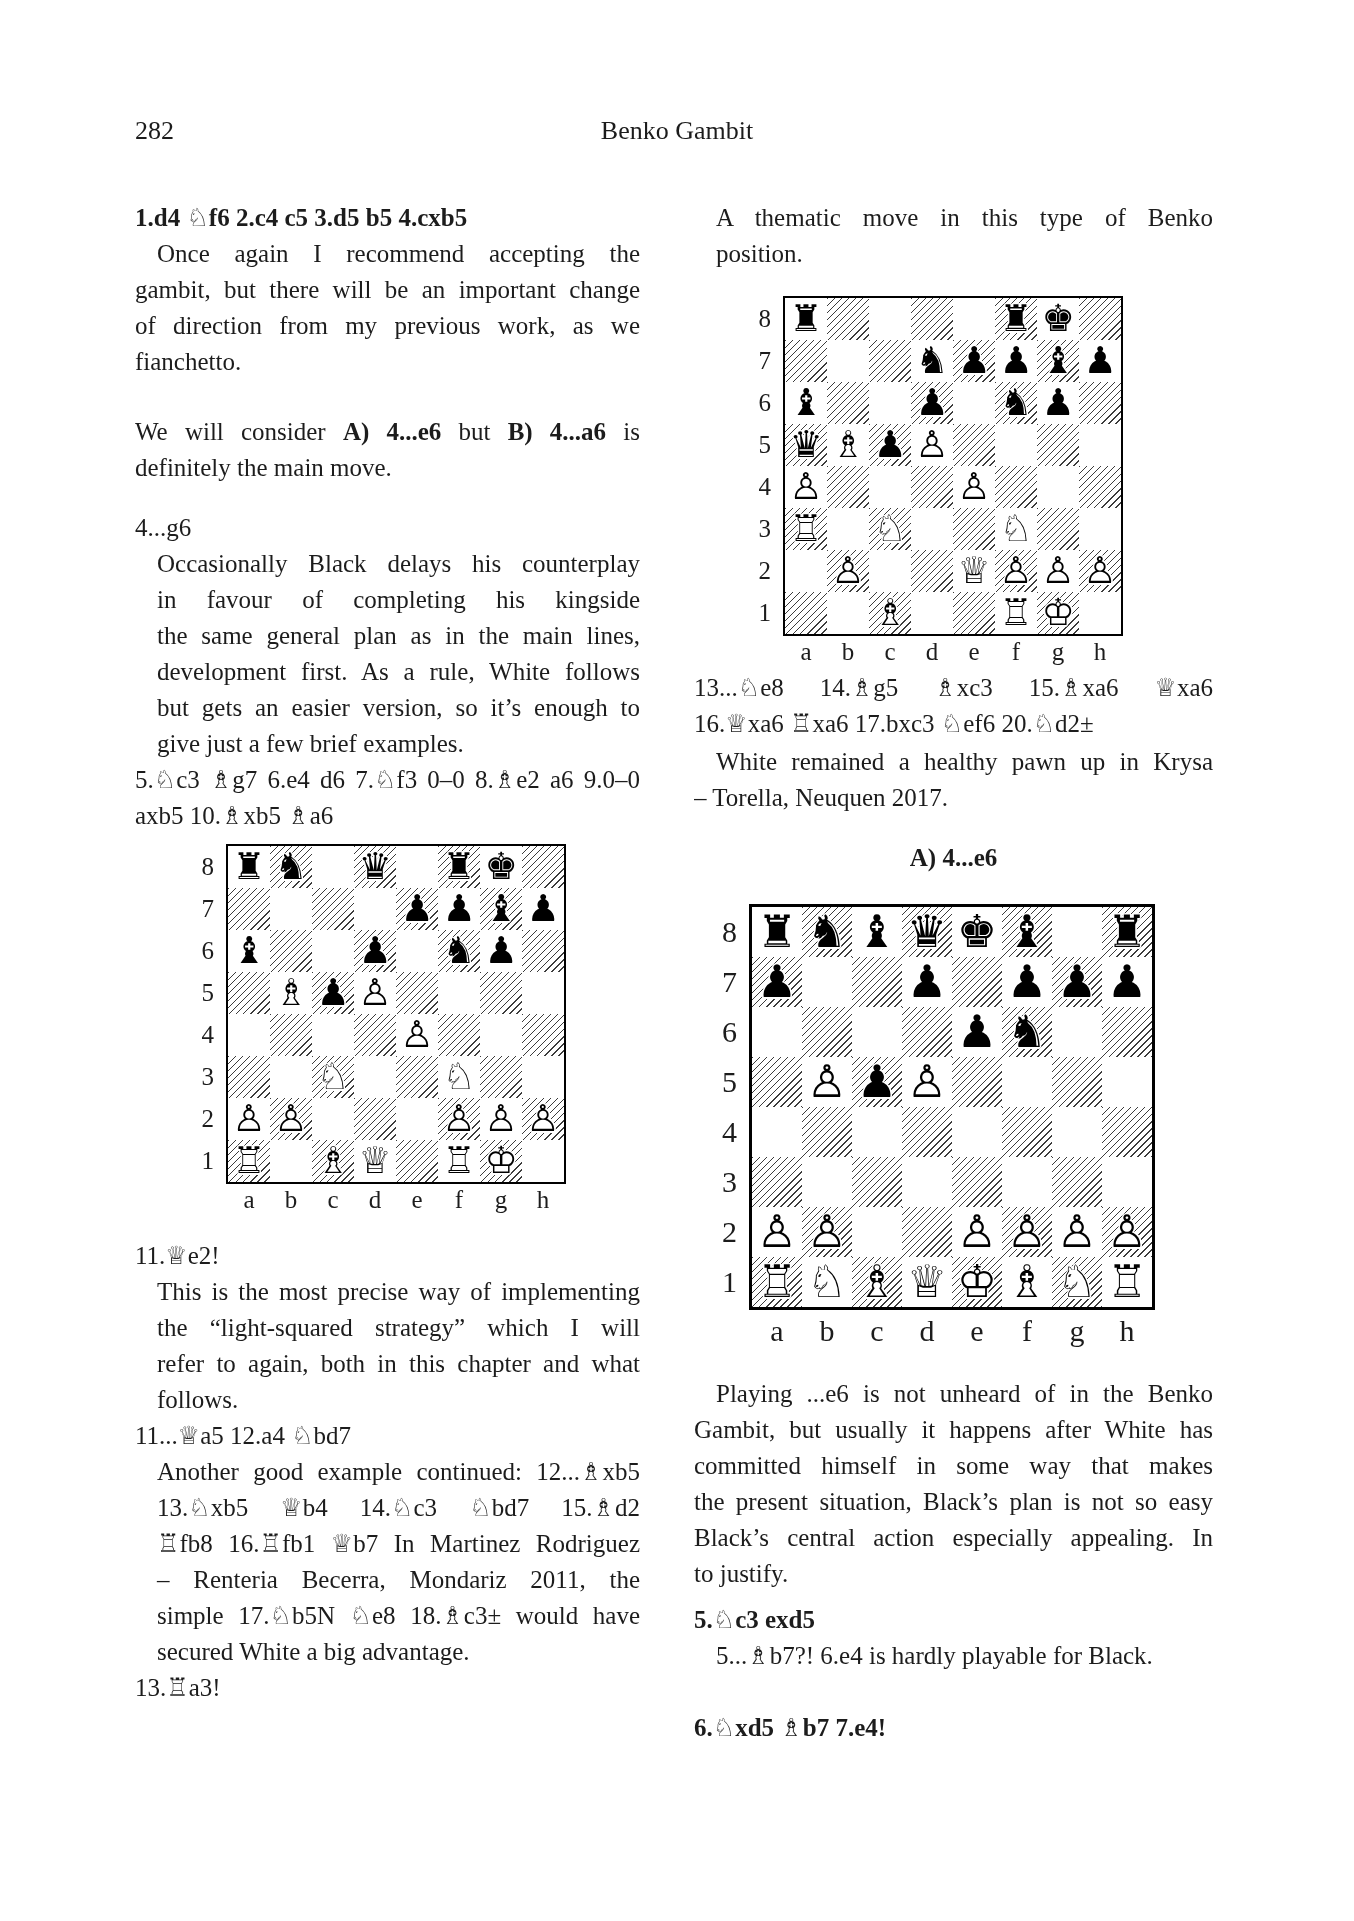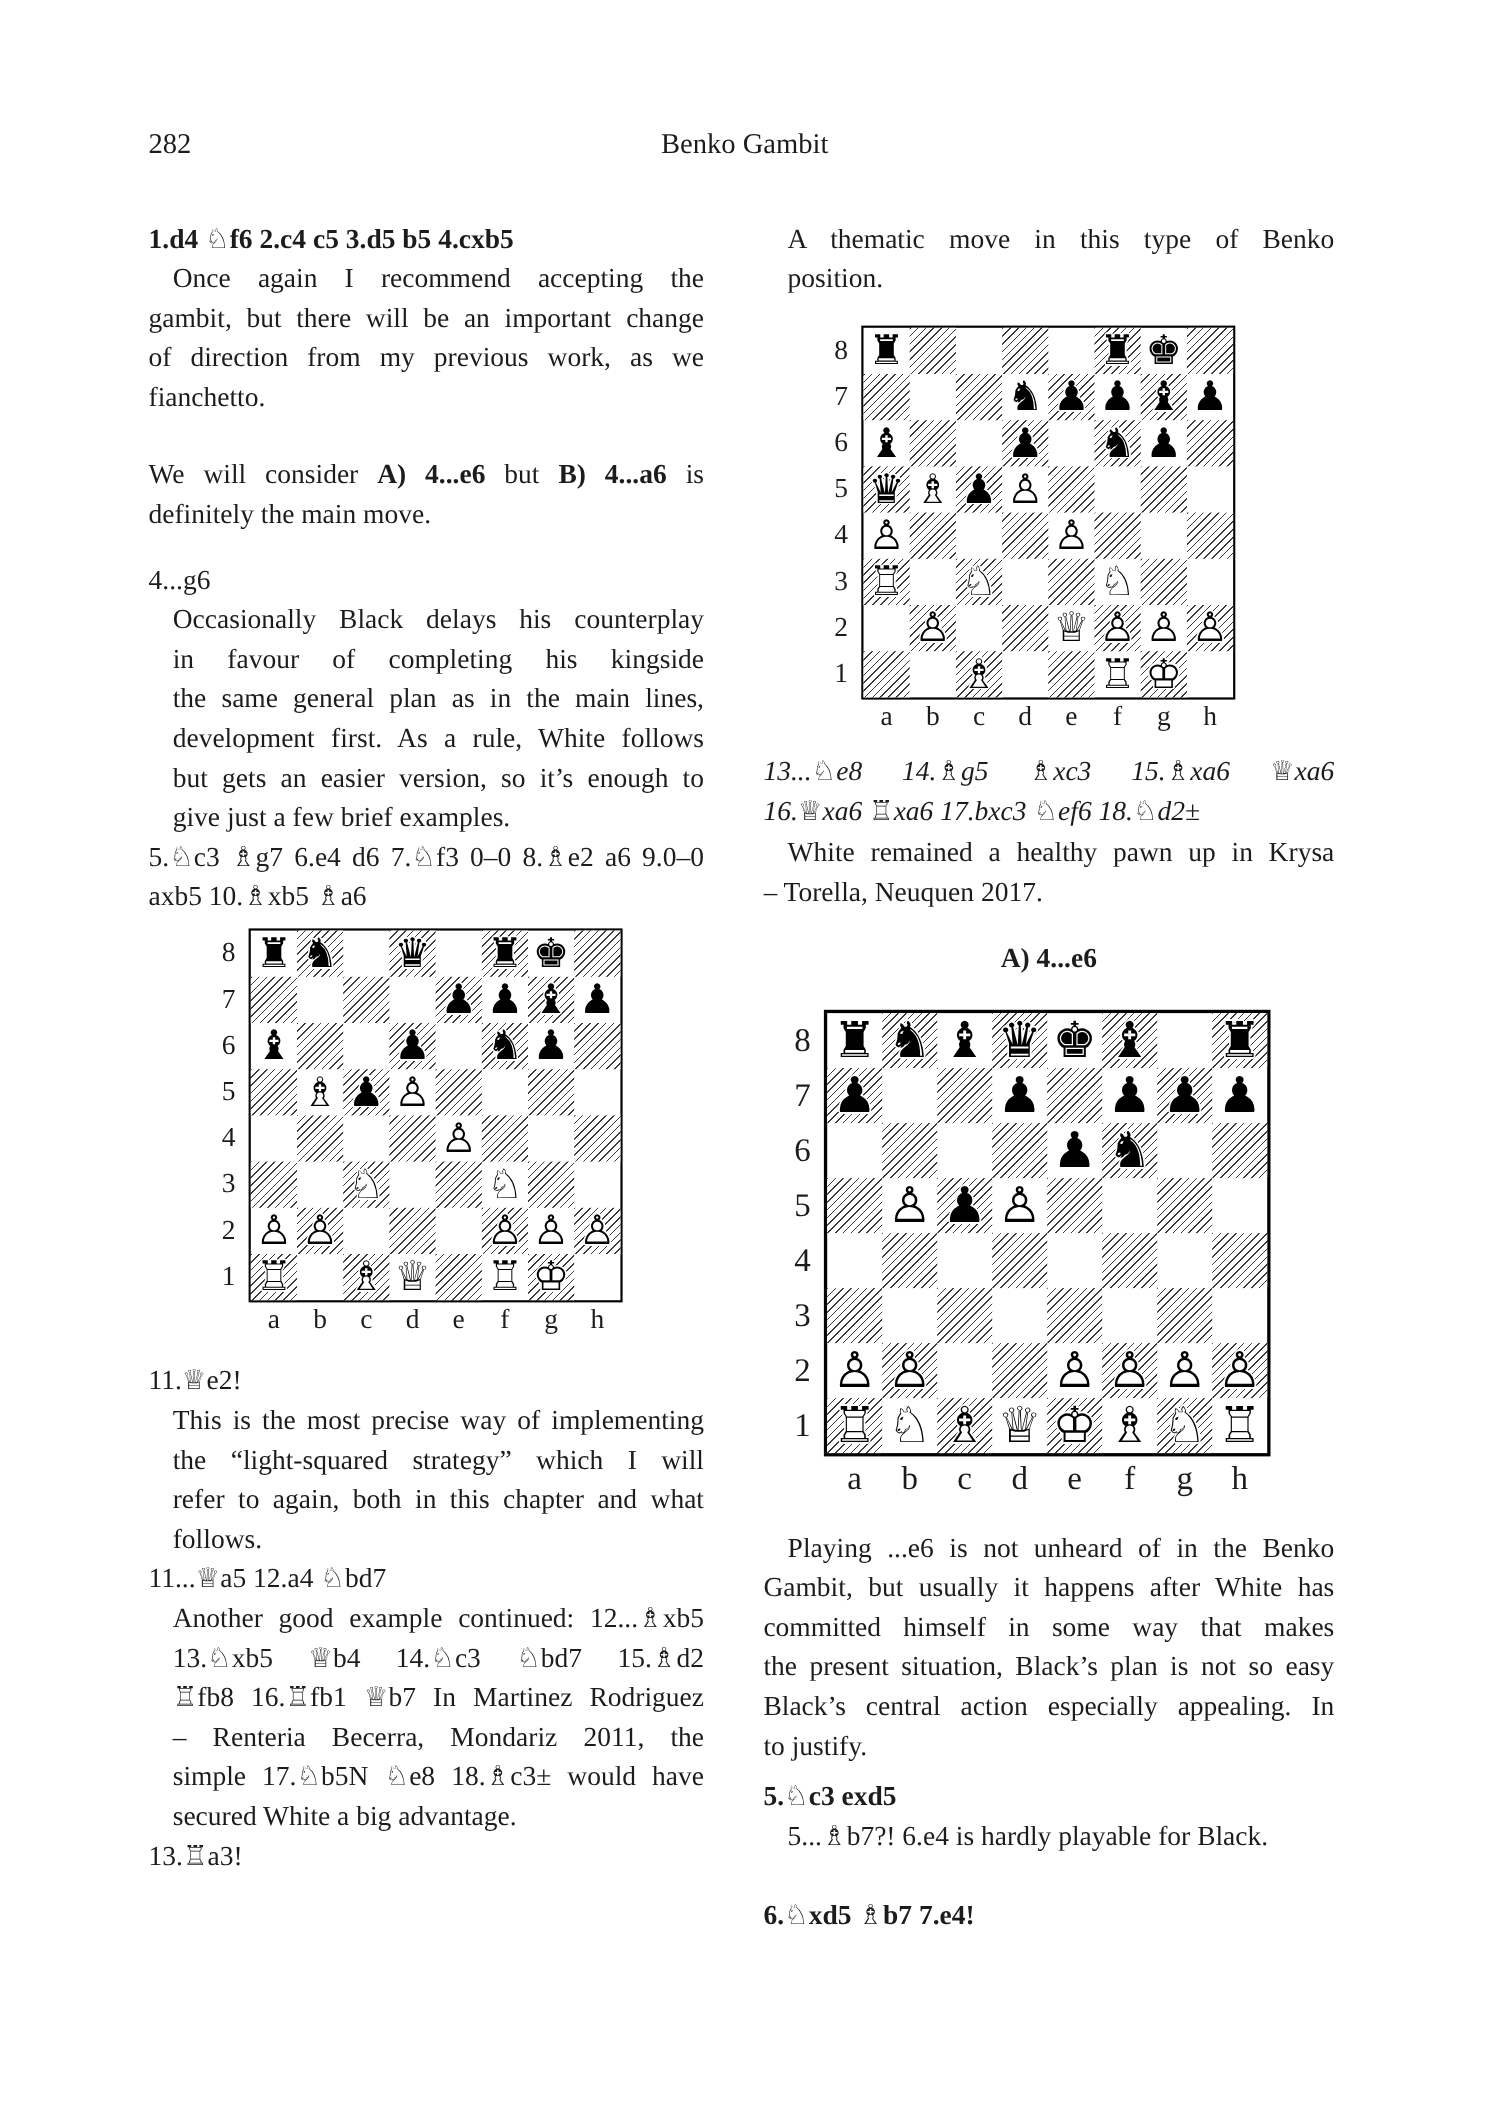--- a/index.html
+++ b/index.html
@@ -377,23 +377,23 @@
         <div class="rlab" style="left: 0px; width: 22px; top: 296px; height: 42px; line-height: 42px;">1</div>
         <div class="flab" style="left: 36px; width: 42px; top: 342px; line-height: 28px;">a</div>
         <div class="flab" style="left: 78px; width: 42px; top: 342px; line-height: 28px;">b</div>
         <div class="flab" style="left: 120px; width: 42px; top: 342px; line-height: 28px;">c</div>
         <div class="flab" style="left: 162px; width: 42px; top: 342px; line-height: 28px;">d</div>
         <div class="flab" style="left: 204px; width: 42px; top: 342px; line-height: 28px;">e</div>
         <div class="flab" style="left: 246px; width: 42px; top: 342px; line-height: 28px;">f</div>
         <div class="flab" style="left: 288px; width: 42px; top: 342px; line-height: 28px;">g</div>
         <div class="flab" style="left: 330px; width: 42px; top: 342px; line-height: 28px;">h</div>
       </div>
-      <div class="blk moves" style="margin-top: 14px; font-style: italic;">
+      <div class="blk moves" style="">
         <div class="ln just">13...♘e8 14.♗g5 ♗xc3 15.♗xa6 ♕xa6</div>
-        <div class="ln">16.♕xa6 ♖xa6 17.bxc3 ♘ef6 18.♘d2±</div>
+        <div class="ln">16.♕xa6 ♖xa6 17.bxc3 ♘ef6 20.♘d2±</div>
       </div>
       <div class="blk body" style="margin-top: 2px;">
         <div class="ln just ind">White remained a healthy pawn up in Krysa</div>
         <div class="ln">– Torella, Neuquen 2017.</div>
       </div>
       <div class="blk heading" style="margin-top: 24px;">
         <div class="ln">A) 4...e6</div>
       </div>
       <div class="diag lg" style="height: 450px; margin-left: 15px; margin-top: 28px;">
         <div class="board" style="left: 40px; grid-template-columns: repeat(8, 50px); grid-template-rows: repeat(8, 50px);">

